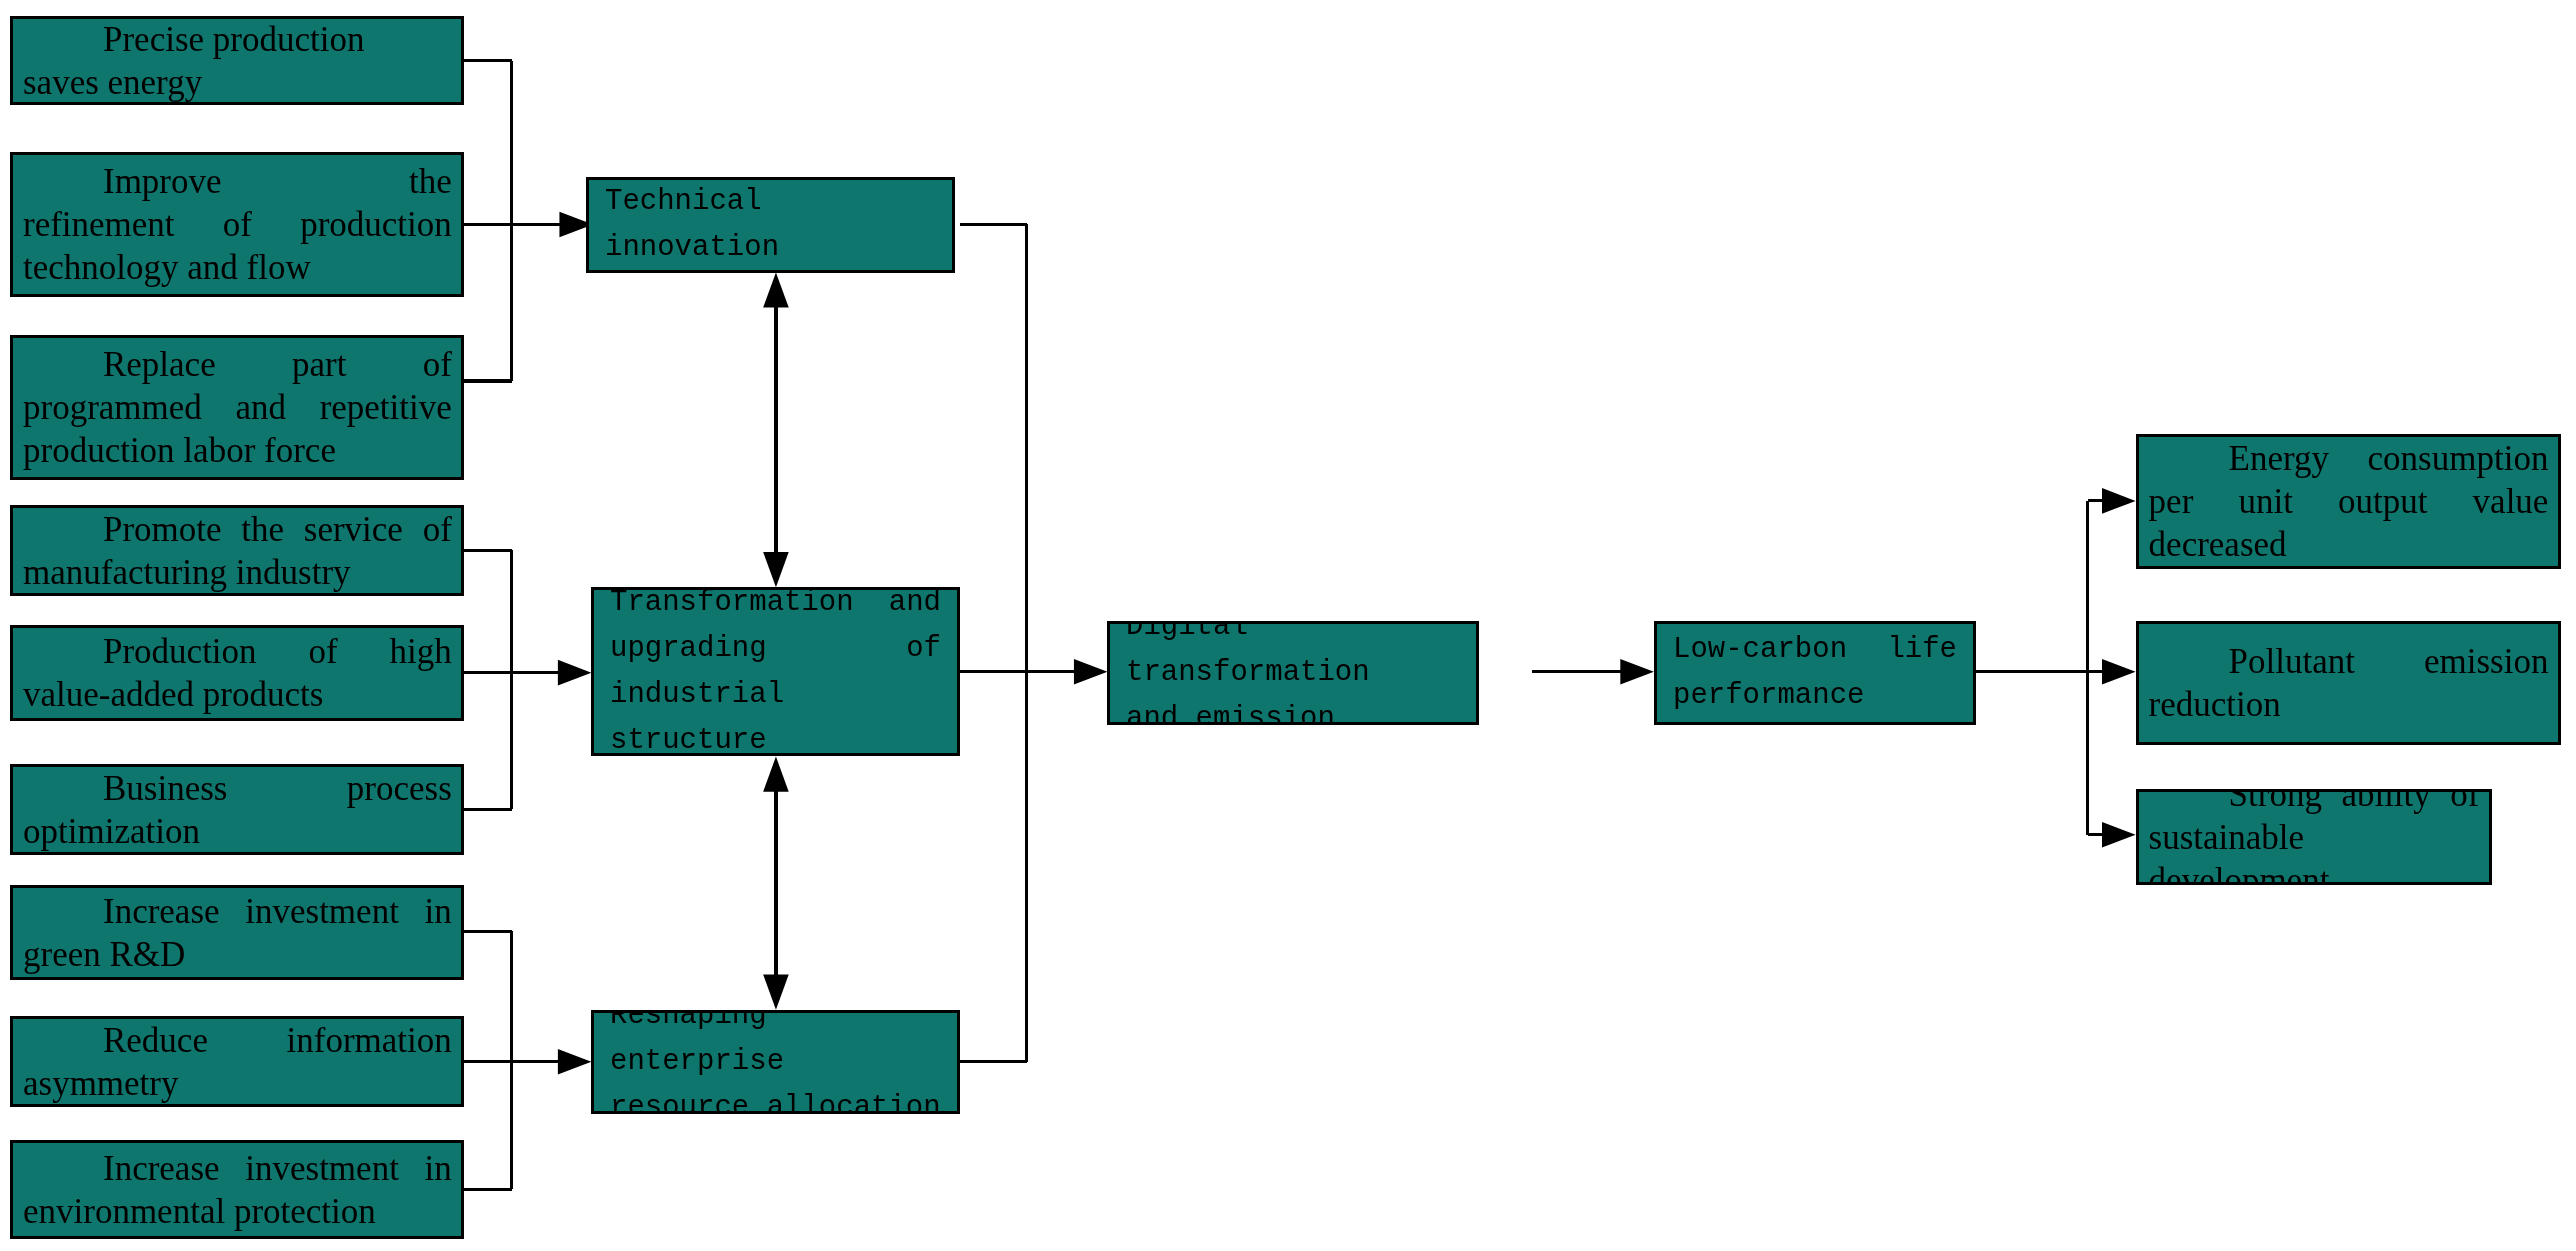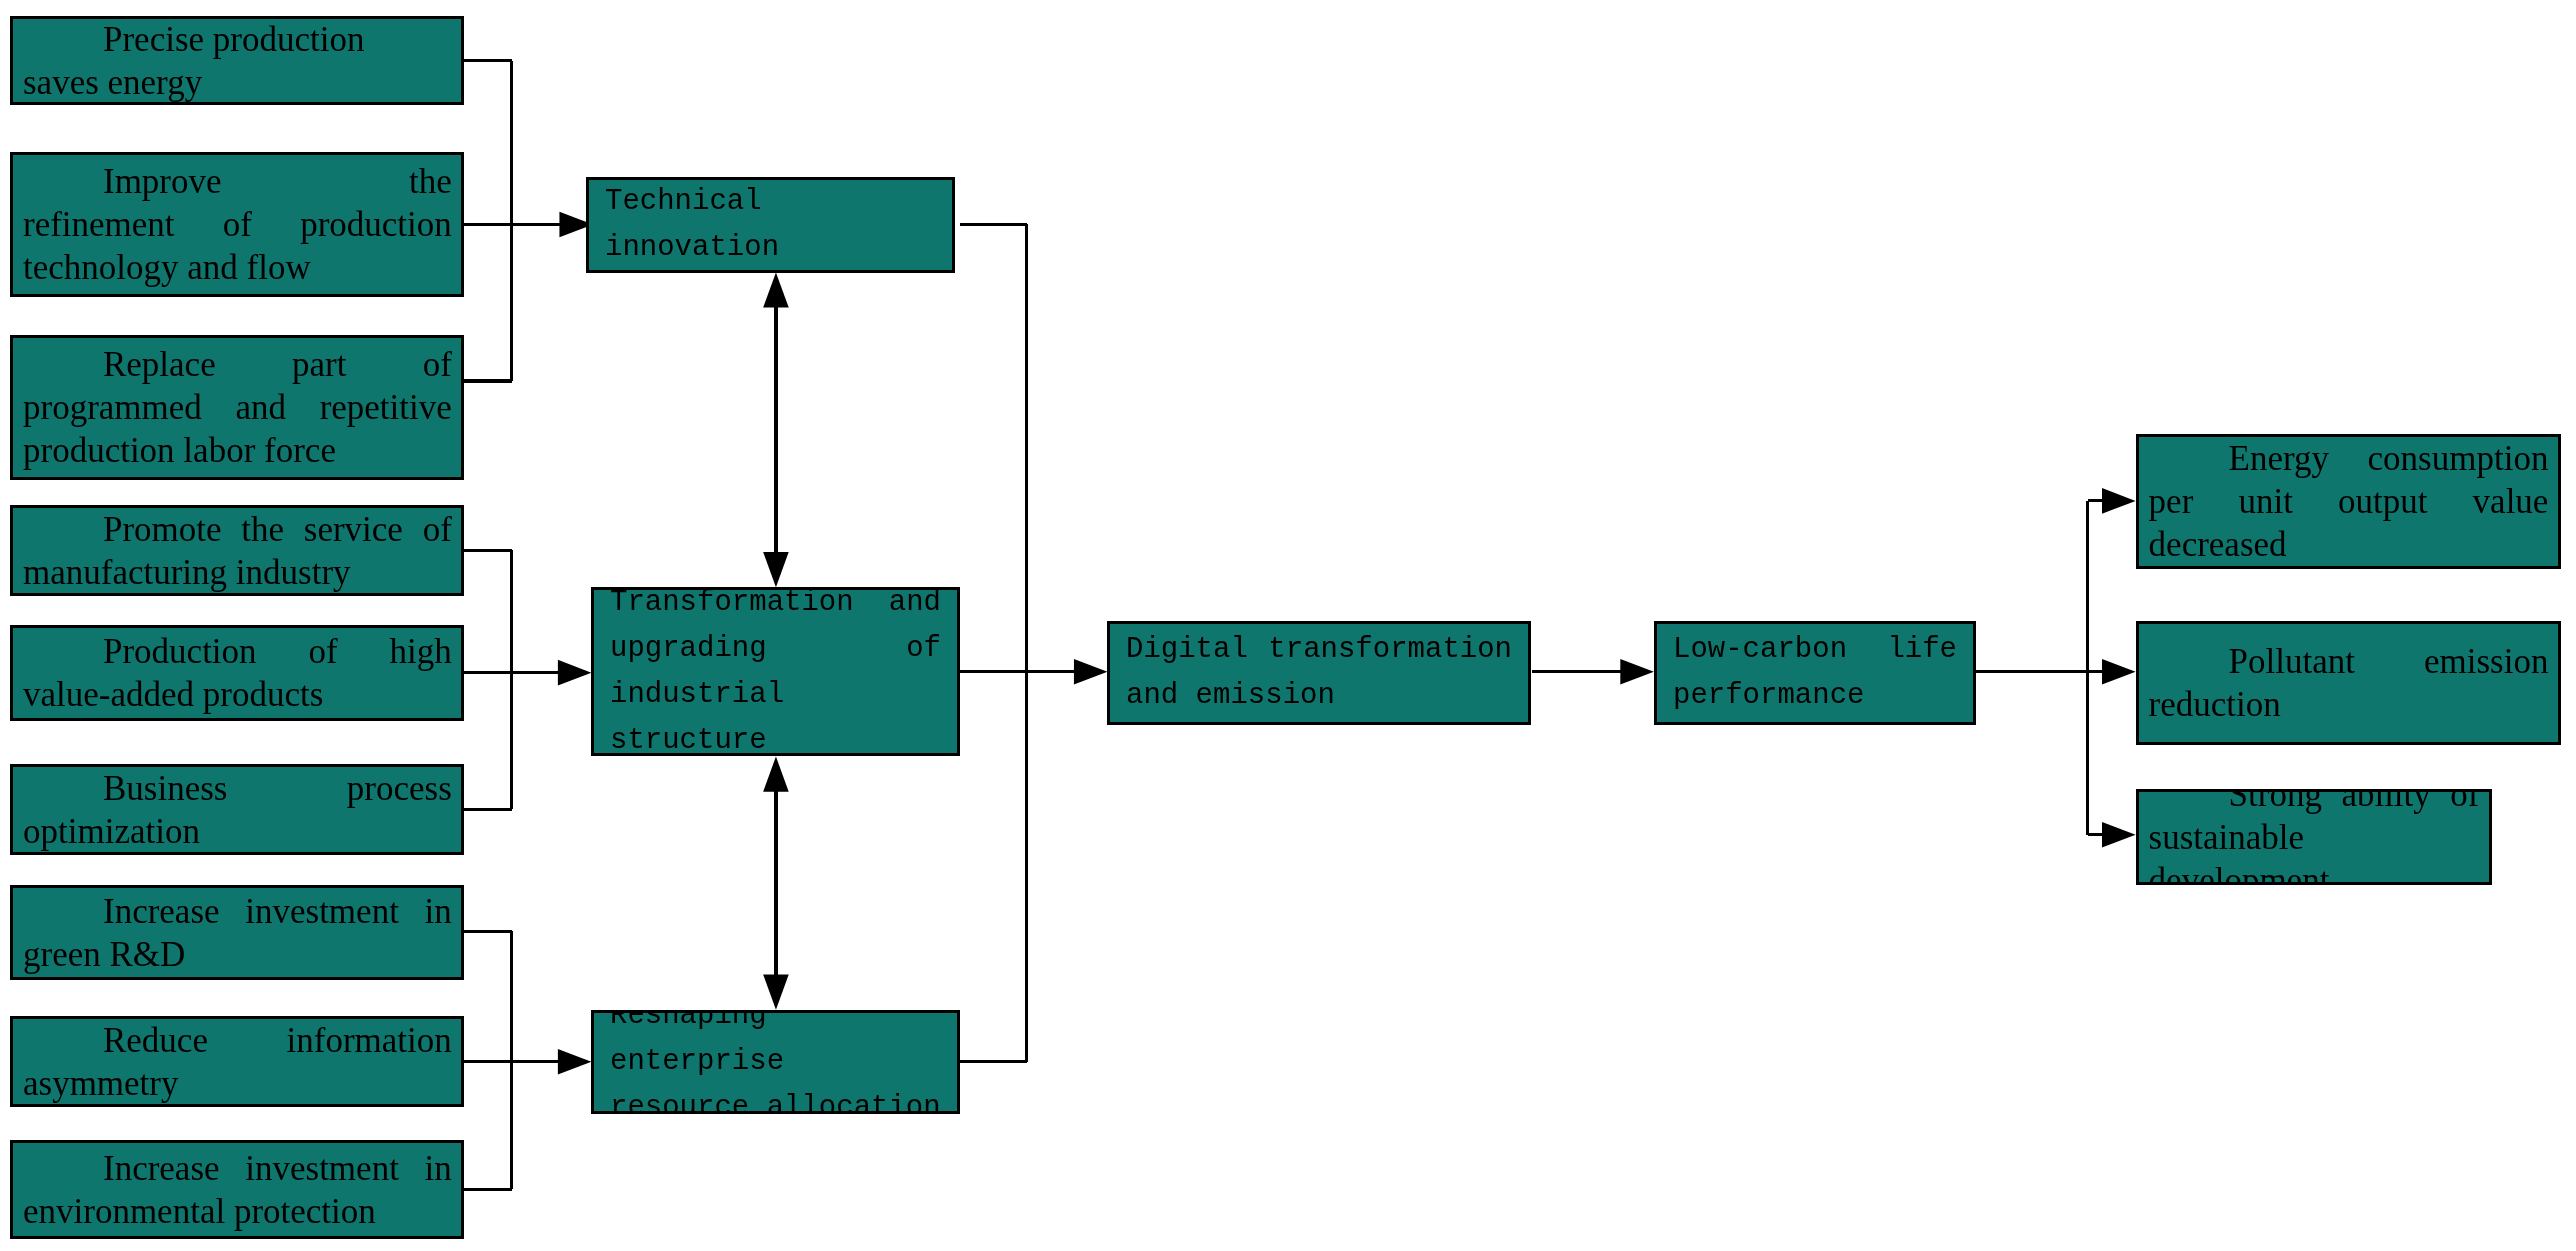--- a/index.html
+++ b/index.html
@@ -124,21 +124,21 @@
     <div class="ln jst">Transformation and</div>
     <div class="ln jst">upgrading of</div>
     <div class="ln lft">industrial structure</div>
   </div>
 
   <div class="box mono" style="left:591px;top:1010px;width:369px;height:104px;">
     <div class="ln jst">Reshaping enterprise</div>
     <div class="ln lft">resource allocation</div>
   </div>
 
-  <div class="box mono" style="left:1107px;top:621px;width:424px;height:104px;">
+  <div class="box mono" style="left:1107px;top:621px;width:372px;height:104px;">
     <div class="ln jst">Digital transformation</div>
     <div class="ln lft">and emission</div>
   </div>
 
   <div class="box mono" style="left:1654px;top:621px;width:322px;height:104px;">
     <div class="ln jst">Low-carbon life</div>
     <div class="ln lft">performance</div>
   </div>
 
   <div class="box serif" style="left:2136px;top:434px;width:425px;height:135px;">

